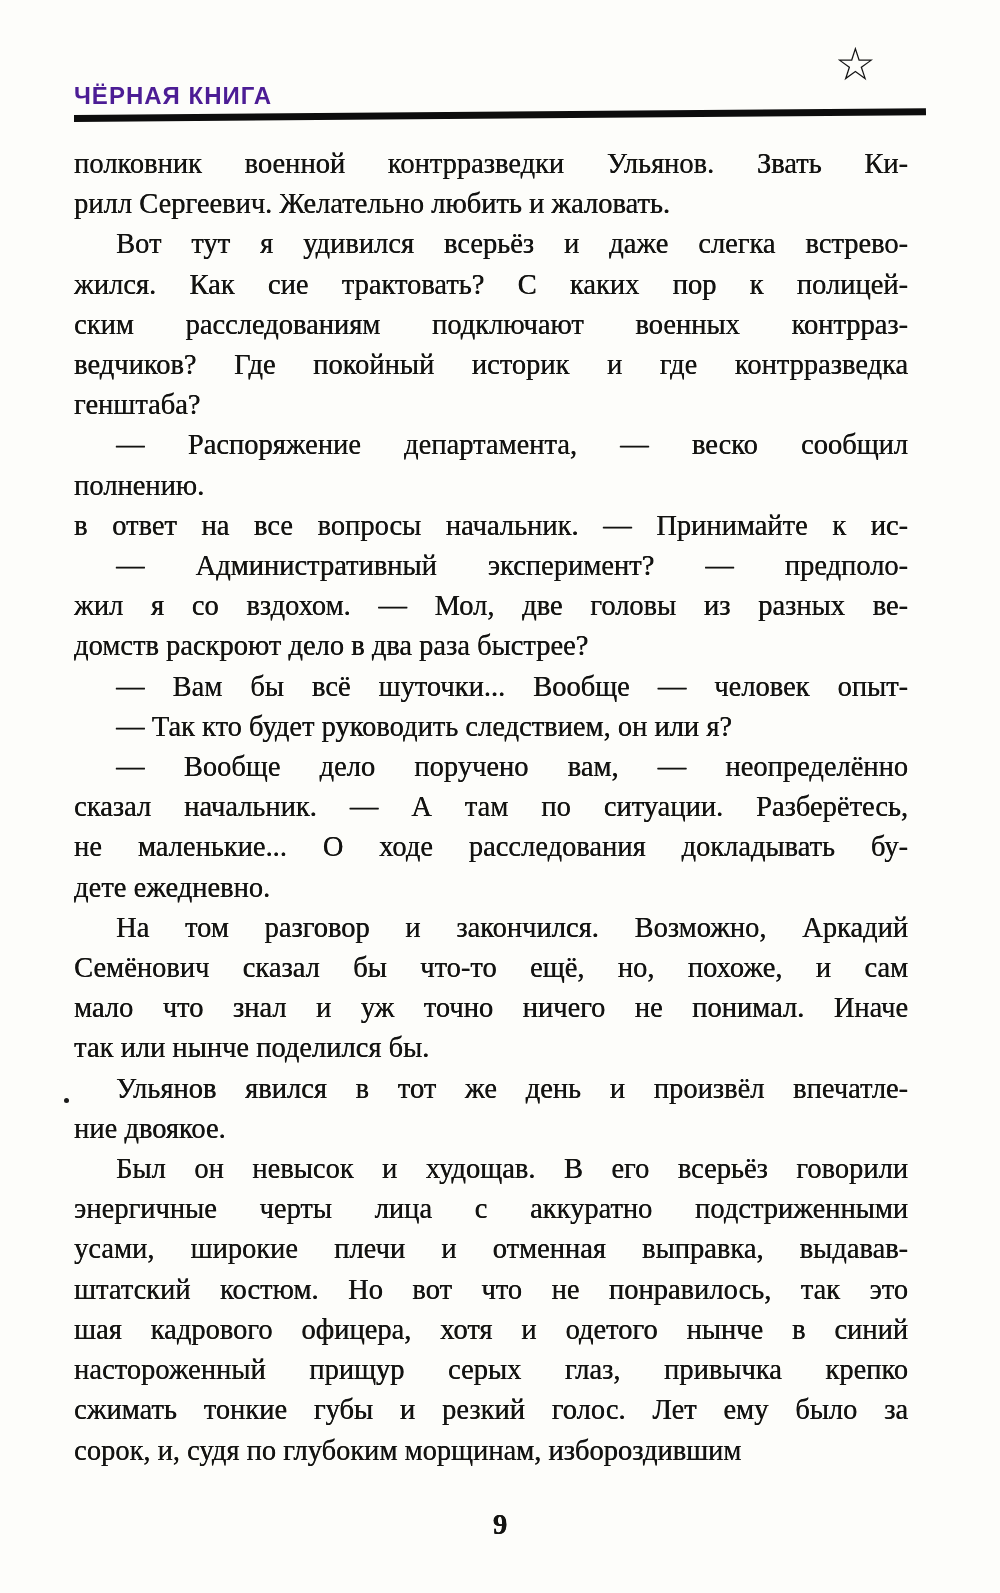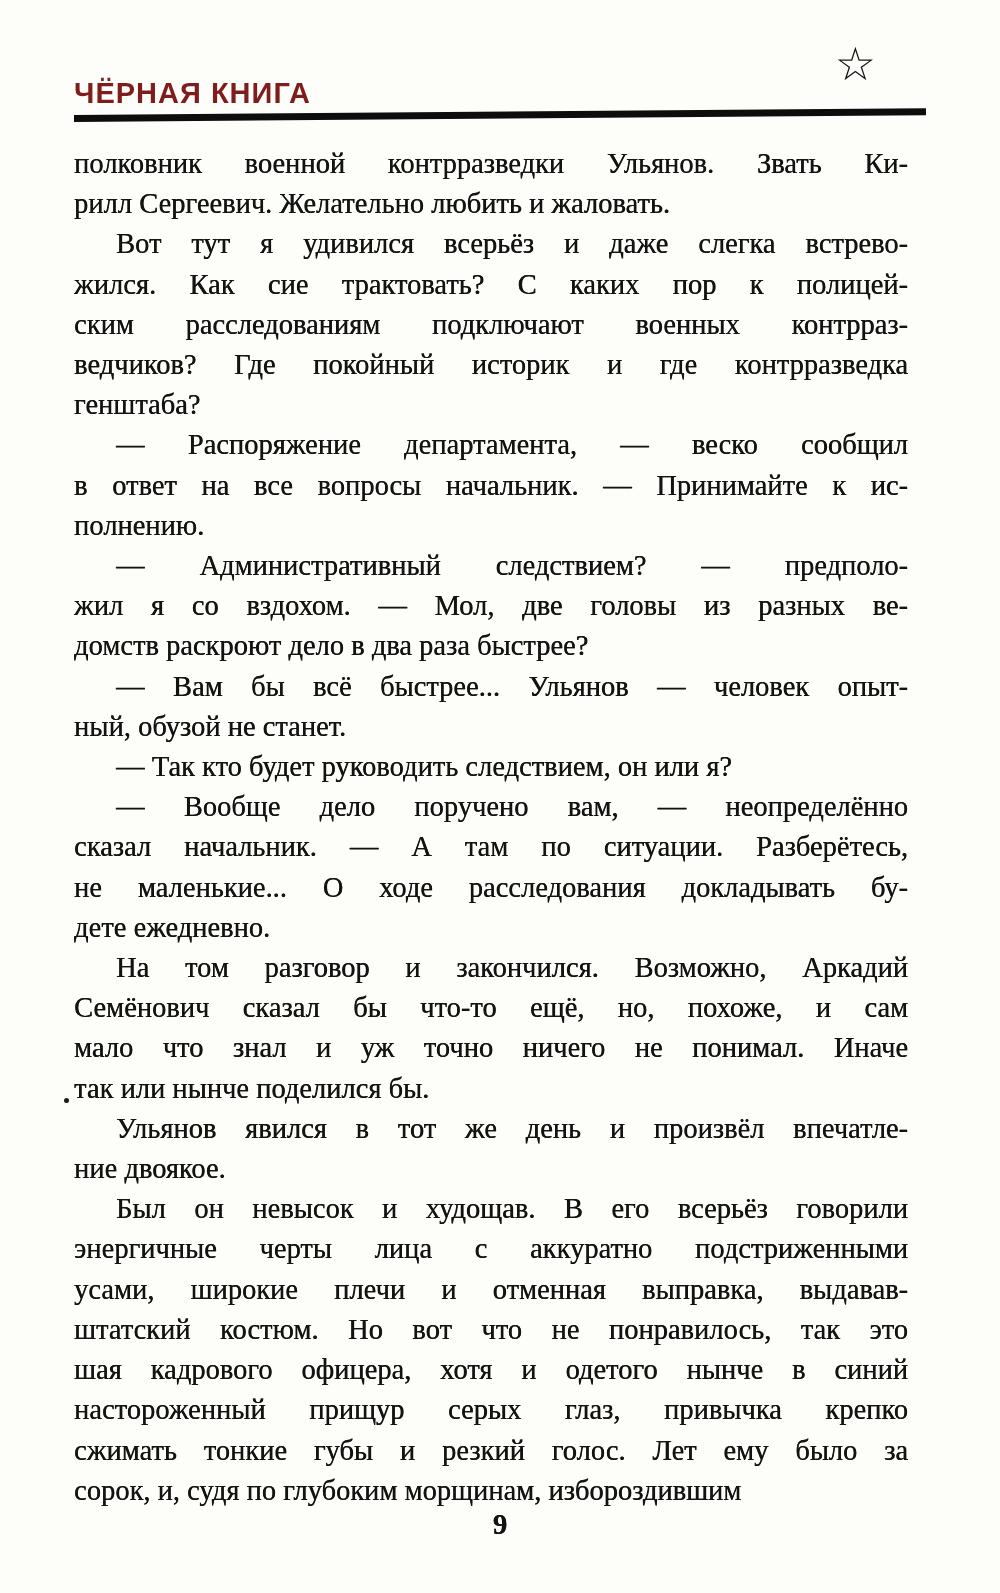--- a/index.html
+++ b/index.html
@@ -20,23 +20,23 @@
     overflow: hidden;
   }
   
   .running-head {
     position: relative;
     height: 62px;
   }
   .head-title {
     font-family: "Liberation Sans", "DejaVu Sans", sans-serif;
     font-weight: bold;
-    font-size: 29px;
+    font-size: 24px;
     letter-spacing: 1px;
-    color: #7f1d1d;
+    color: #4c1d95;
     position: absolute;
     left: 0;
     bottom: 12px;
     white-space: nowrap;
   }
   .head-star {
     position: absolute;
     right: 32px;
     top: -18px;
     font-size: 46px;
@@ -110,31 +110,30 @@
       </div>
       <div class="para indent">
         <div class="line">Вот тут я удивился всерьёз и даже слегка встрево-</div>
         <div class="line">жился. Как сие трактовать? С каких пор к полицей-</div>
         <div class="line">ским расследованиям подключают военных контрраз-</div>
         <div class="line">ведчиков? Где покойный историк и где контрразведка</div>
         <div class="line last">генштаба?</div>
       </div>
       <div class="para indent">
         <div class="line">— Распоряжение департамента, — веско сообщил</div>
+        <div class="line last">полнению.</div>
         <div class="line">в ответ на все вопросы начальник. — Принимайте к ис-</div>
-        <div class="line last">полнению.</div>
       </div>
       <div class="para indent">
-        <div class="line">— Административный следствием? — предполо-</div>
+        <div class="line">— Административный эксперимент? — предполо-</div>
         <div class="line">жил я со вздохом. — Мол, две головы из разных ве-</div>
         <div class="line last">домств раскроют дело в два раза быстрее?</div>
       </div>
       <div class="para indent">
-        <div class="line">— Вам бы всё быстрее... Ульянов — человек опыт-</div>
-        <div class="line last">ный, обузой не станет.</div>
+        <div class="line">— Вам бы всё шуточки... Вообще — человек опыт-</div>
       </div>
       <div class="para indent">
         <div class="line last">— Так кто будет руководить следствием, он или я?</div>
       </div>
       <div class="para indent">
         <div class="line">— Вообще дело поручено вам, — неопределённо</div>
         <div class="line">сказал начальник. — А там по ситуации. Разберётесь,</div>
         <div class="line">не маленькие... О ходе расследования докладывать бу-</div>
         <div class="line last">дете ежедневно.</div>
       </div>

